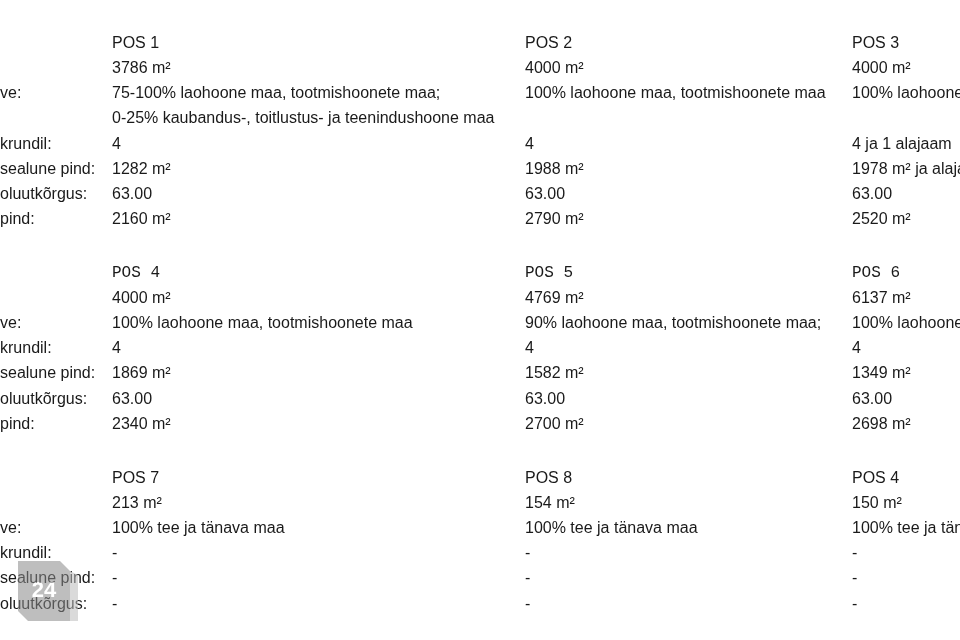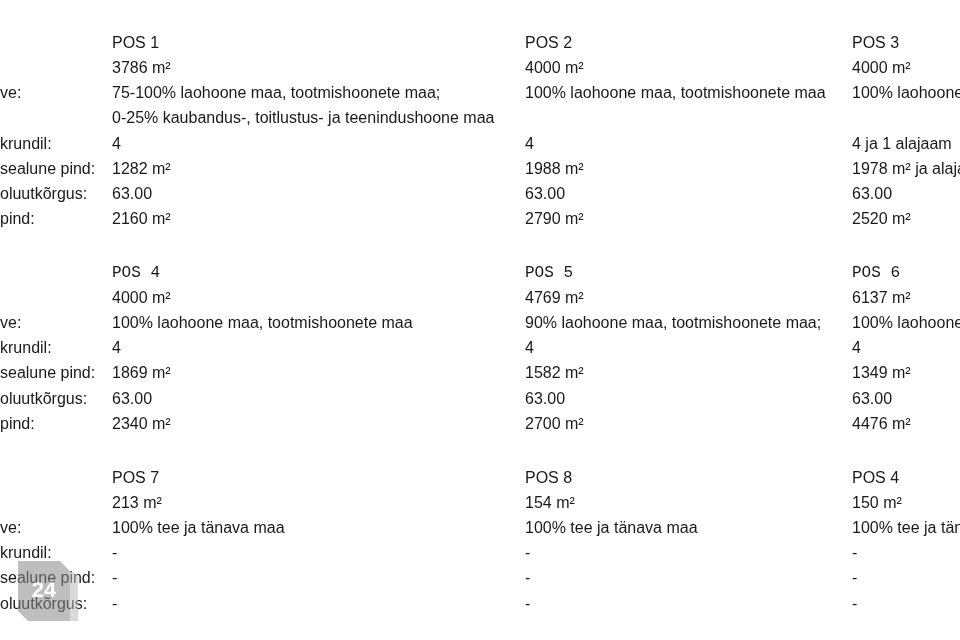--- a/index.html
+++ b/index.html
@@ -102,21 +102,21 @@
   <div class="row" style="top:126px;">
     <span class="cell label">oluutkõrgus:</span>
     <span class="cell c1">63.00</span>
     <span class="cell c2">63.00</span>
     <span class="cell c3">63.00</span>
   </div>
   <div class="row" style="top:151px;">
     <span class="cell label">pind:</span>
     <span class="cell c1">2340 m²</span>
     <span class="cell c2">2700 m²</span>
-    <span class="cell c3">4476 m²</span>
+    <span class="cell c3">2698 m²</span>
   </div>
 </div>
 
 <div class="block" style="top:468px;">
   <div class="row" style="top:0px;">
     <span class="cell c1">POS 7</span>
     <span class="cell c2">POS 8</span>
     <span class="cell c3">POS 4</span>
   </div>
   <div class="row" style="top:25px;">

